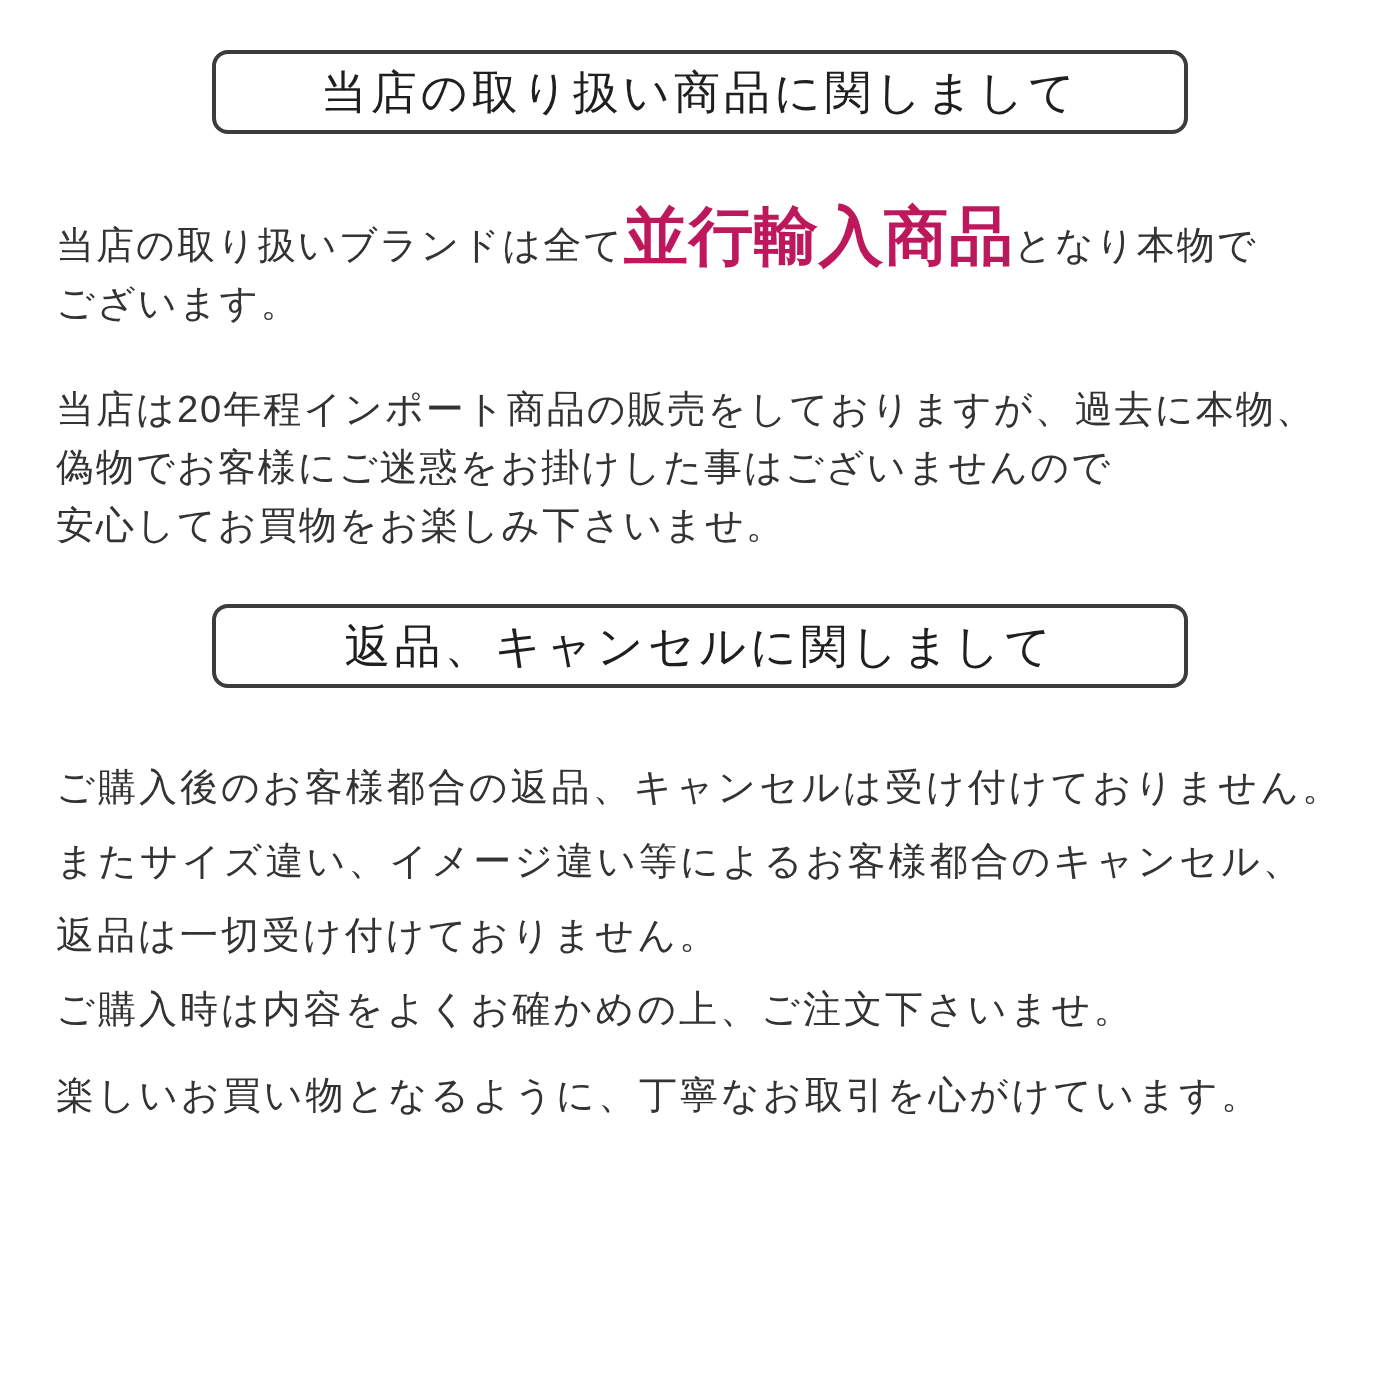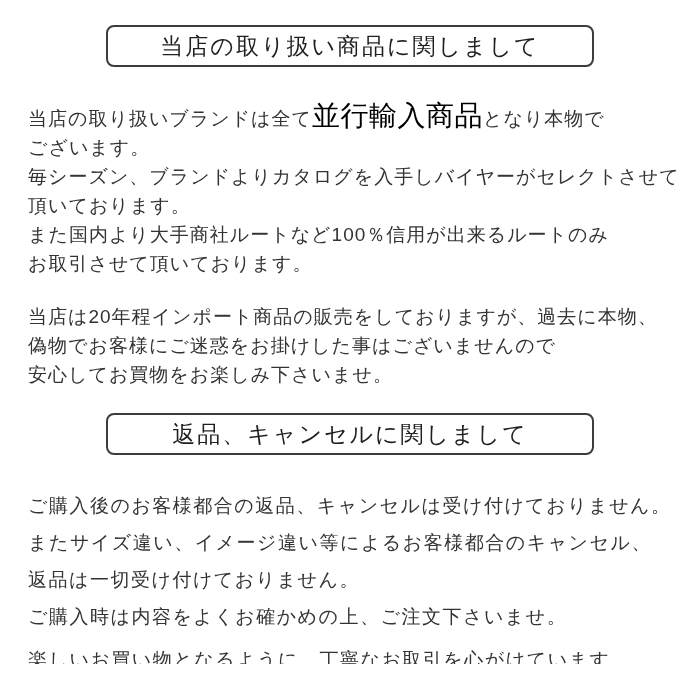--- a/index.html
+++ b/index.html
@@ -41,42 +41,38 @@
   .para-intro { margin-top: 35px; }
   .para-2 { margin-top: 24px; }
   .policy-text {
     font-size: 19px;
     line-height: 37px;
     letter-spacing: 1.5px;
   }
   .para-3 { margin-top: 32px; }
   .para-4 { margin-top: 6px; font-family: Liberation Serif, serif; }
   .highlight {
-    font-weight: normal;
-    font-size: 28px;
-    color: #000000;
+    font-weight: bold;
+    font-size: 32px;
+    color: #be185d;
     line-height: 1;
     letter-spacing: 0.5px;
   }
 </style>
 </head>
 <body>
 
 <div class="page">
 
   <div class="title-box title-box-1">
     <span>当店の取り扱い商品に関しまして</span>
   </div>
 
   <div class="body-text para-intro"><span>当店の取り扱いブランドは全て</span><span class="highlight">並行輸入商品</span><span>となり本物で</span><br><span>ございます。</span></div>
 
-  <div class="body-text">毎シーズン、ブランドよりカタログを入手しバイヤーがセレクトさせて
-頂いております。
-また国内より大手商社ルートなど100％信用が出来るルートのみ
-お取引させて頂いております。</div>
 
   <div class="body-text para-2">当店は20年程インポート商品の販売をしておりますが、過去に本物、
 偽物でお客様にご迷惑をお掛けした事はございませんので
 安心してお買物をお楽しみ下さいませ。</div>
 
   <div class="title-box title-box-2">
     <span>返品、キャンセルに関しまして</span>
   </div>
 
   <div class="body-text policy-text para-3">ご購入後のお客様都合の返品、キャンセルは受け付けておりません。

